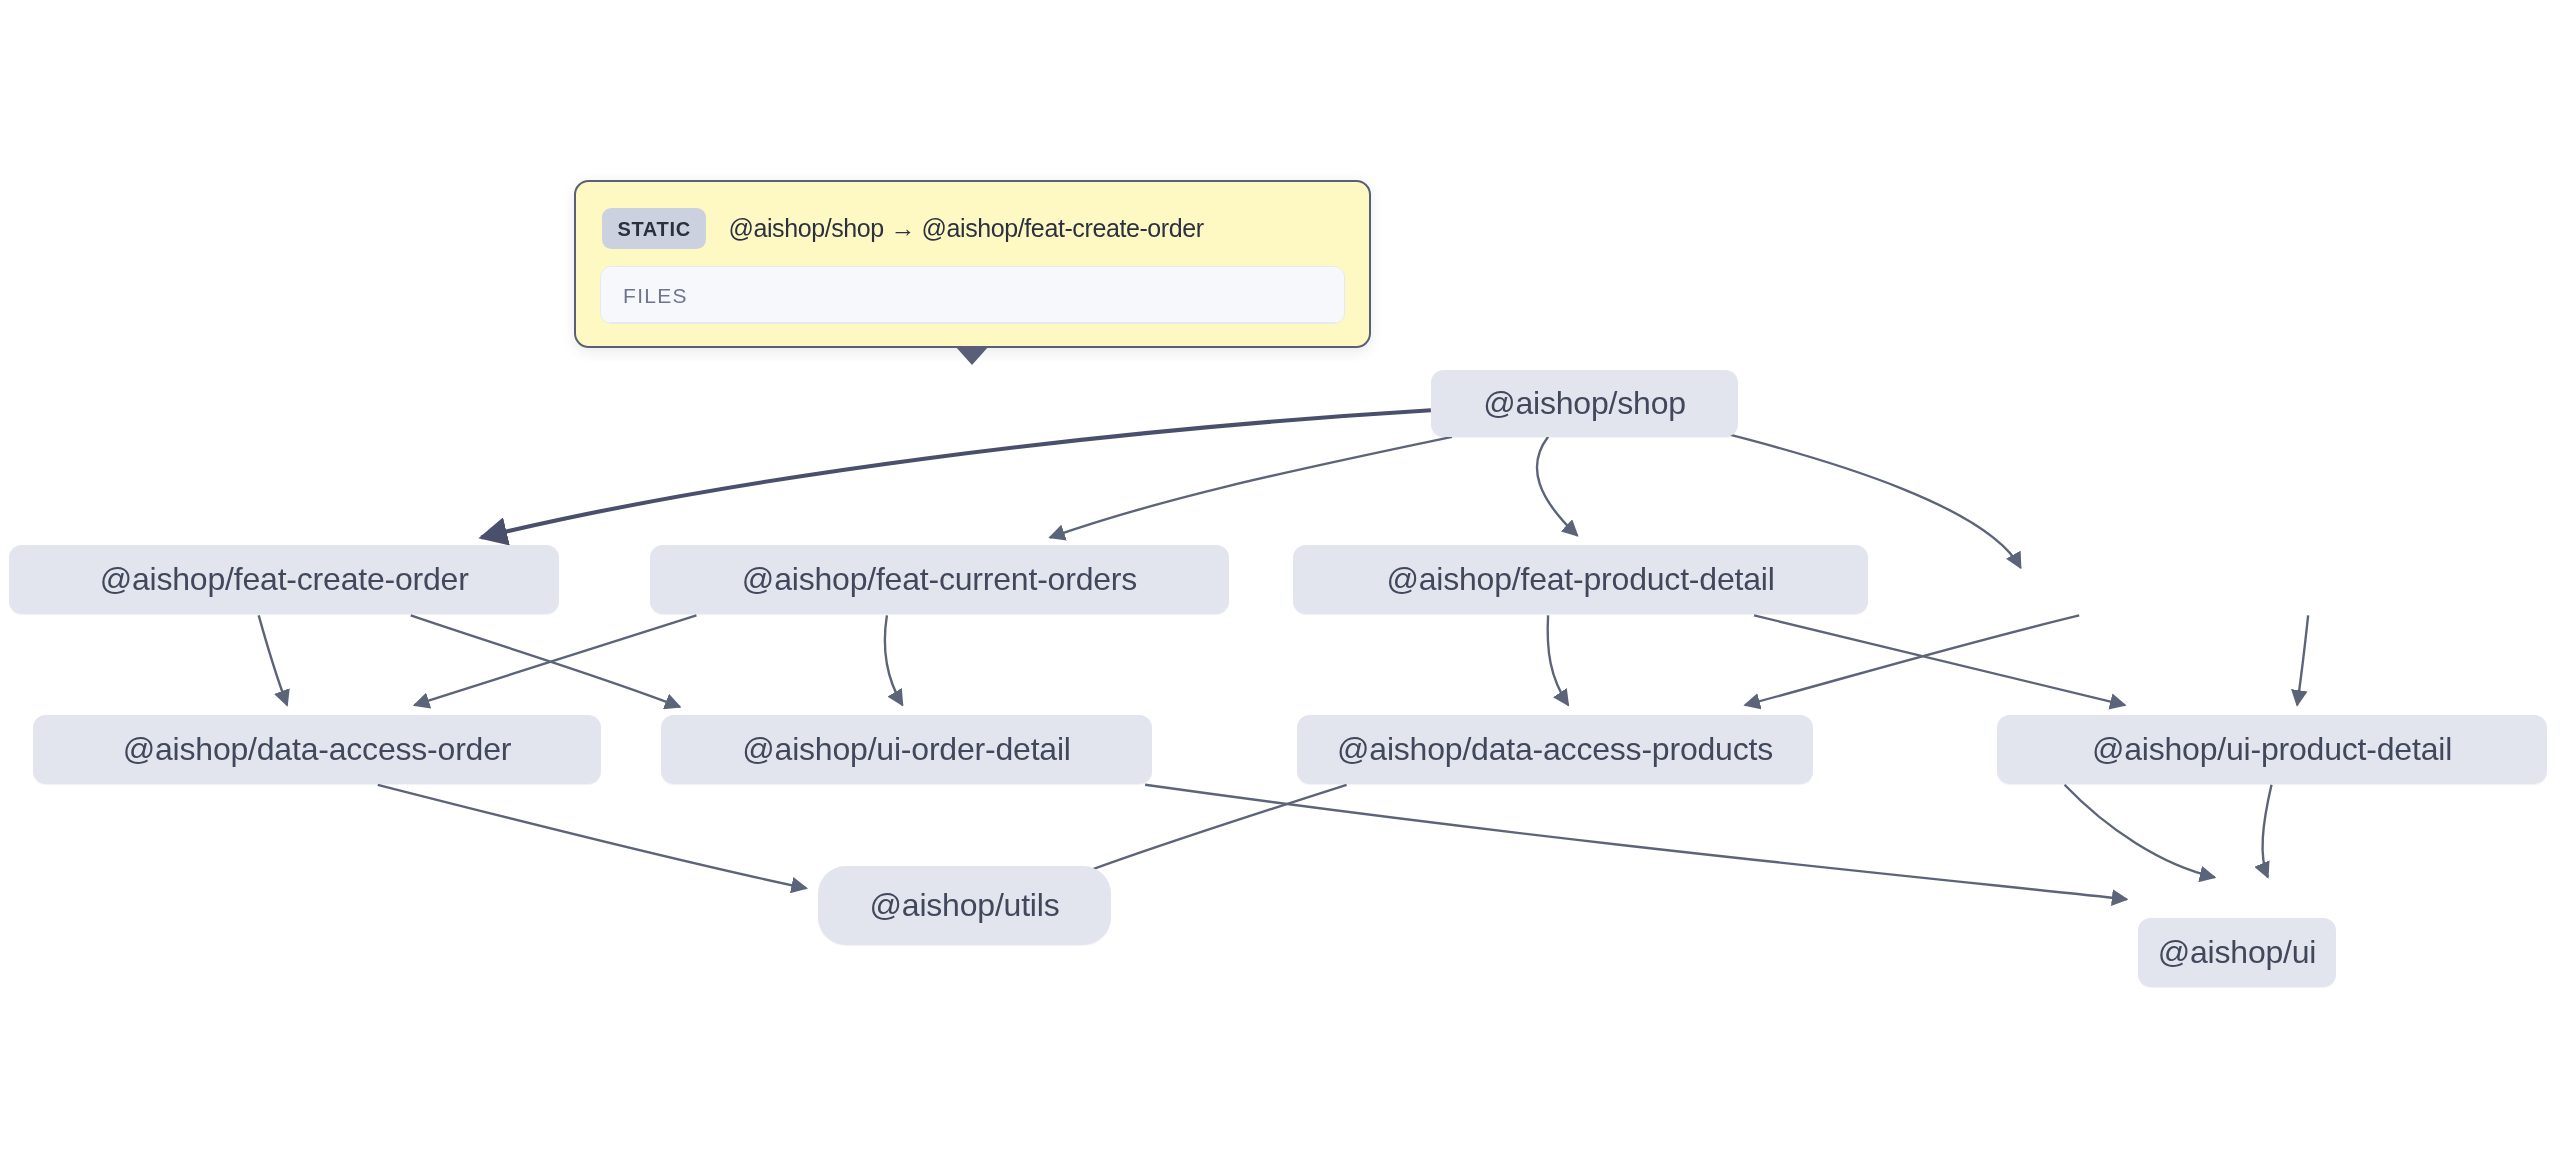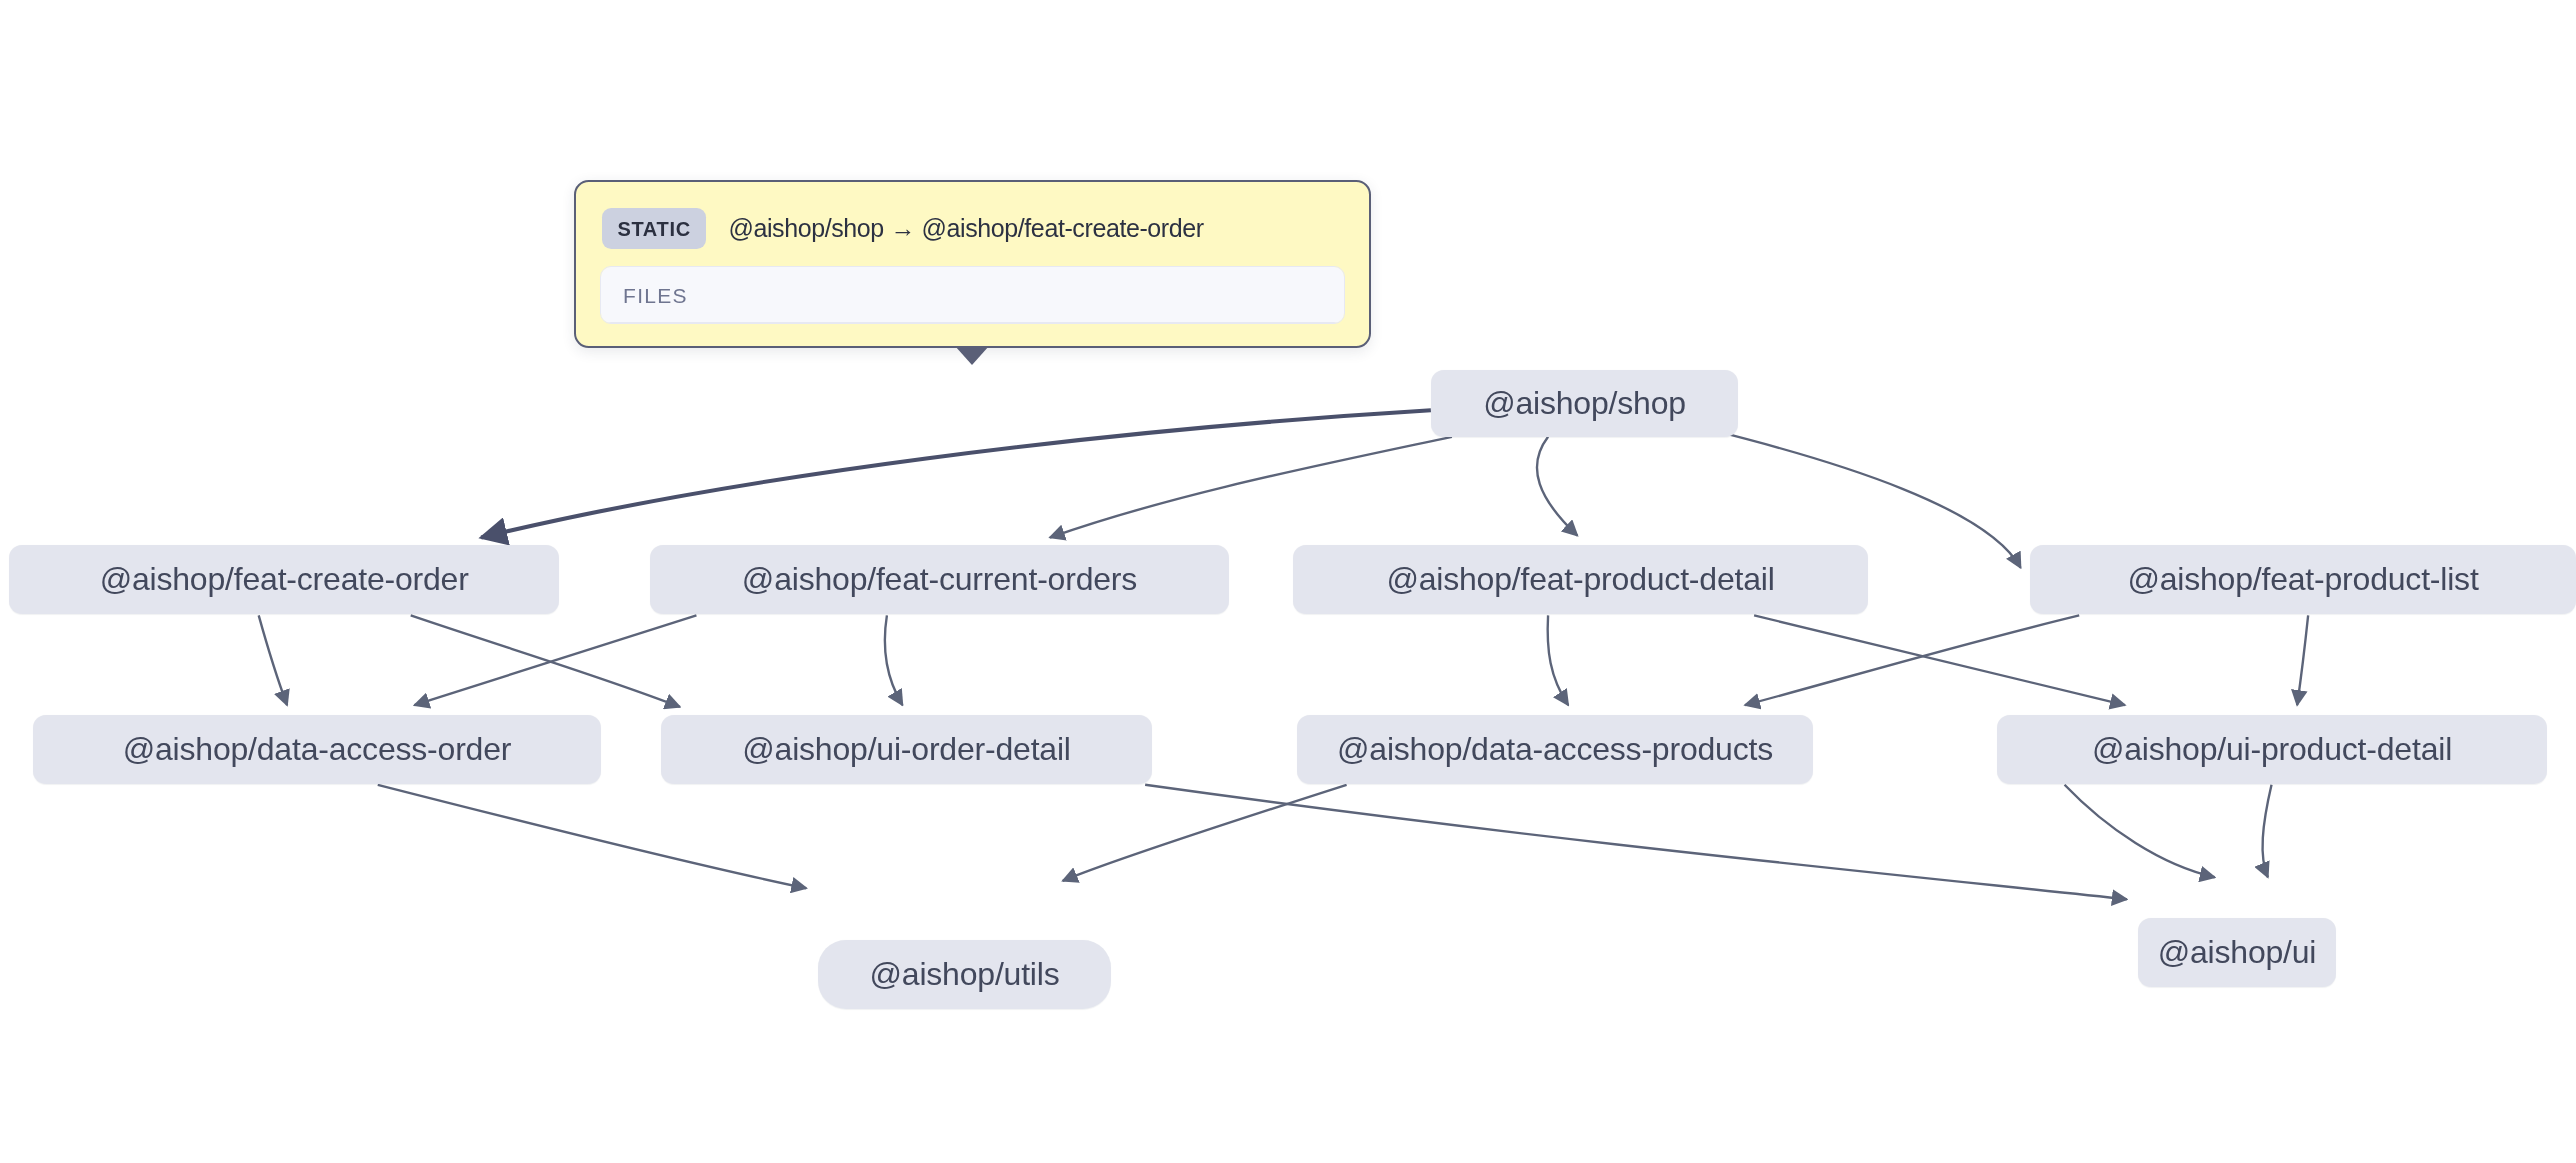--- a/index.html
+++ b/index.html
@@ -180,41 +180,38 @@
   </div>
 
   <div class="node" style="left:650px; top:545px; width:579px; height:69px;">
     <span>@aishop/feat-current-orders</span>
   </div>
 
   <div class="node" style="left:1293px; top:545px; width:575px; height:69px;">
     <span>@aishop/feat-product-detail</span>
   </div>
 
-  <div class="node" style="left:2030px; top:545px; width:546px; height:69px;">
-    <span>@aishop/feat-product-list</span>
-  </div>
 
   <div class="node" style="left:33px; top:715px; width:568px; height:69px;">
     <span>@aishop/data-access-order</span>
   </div>
 
   <div class="node" style="left:661px; top:715px; width:491px; height:69px;">
     <span>@aishop/ui-order-detail</span>
   </div>
 
   <div class="node" style="left:1297px; top:715px; width:516px; height:69px;">
     <span>@aishop/data-access-products</span>
   </div>
 
   <div class="node" style="left:1997px; top:715px; width:550px; height:69px;">
     <span>@aishop/ui-product-detail</span>
   </div>
 
-  <div class="node" style="left:818px; top:940px; width:293px; height:69px;border-radius:28px;">
+  <div class="node" style="left:818px; top:866px; width:293px; height:79px;border-radius:28px;">
     <span>@aishop/utils</span>
   </div>
 
   <div class="node" style="left:2138px; top:918px; width:198px; height:69px;">
     <span>@aishop/ui</span>
   </div>
 
   <div id="detail-card">
     <div class="card-head">
       <span class="static-badge">STATIC</span>

